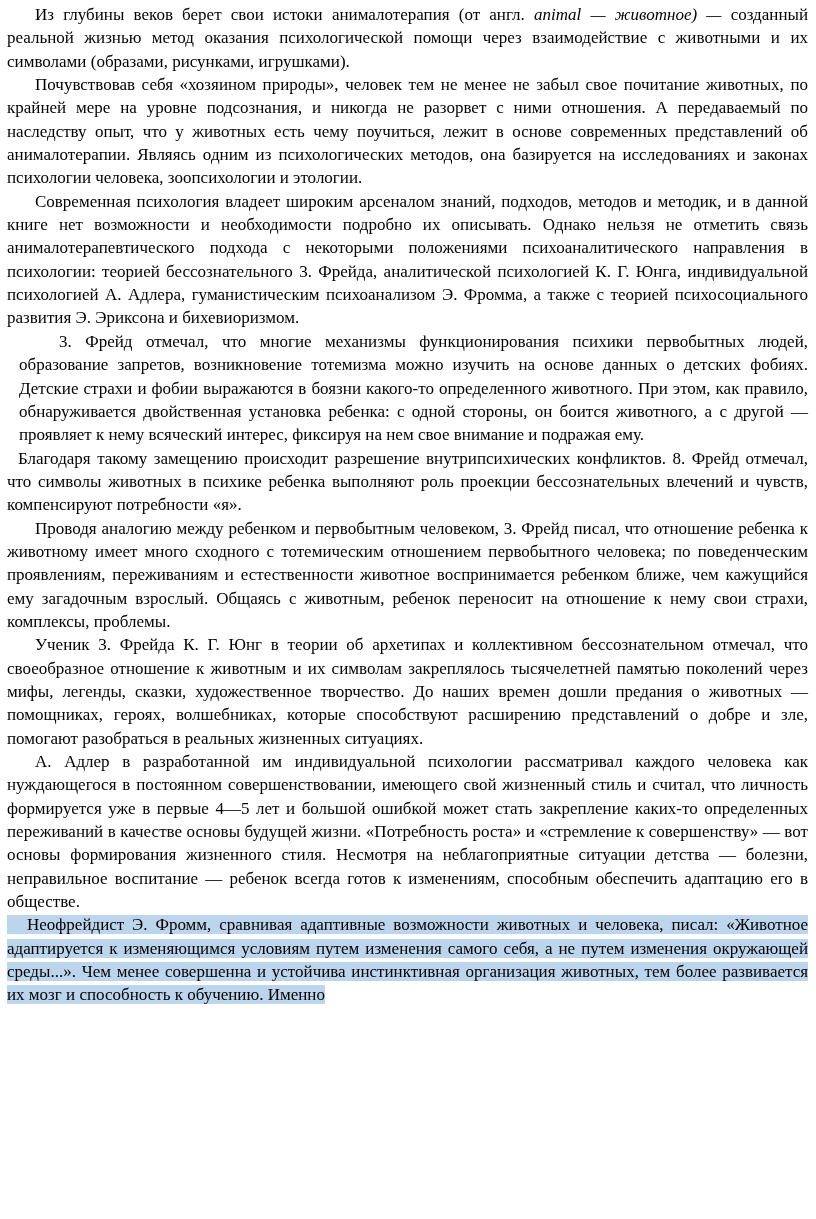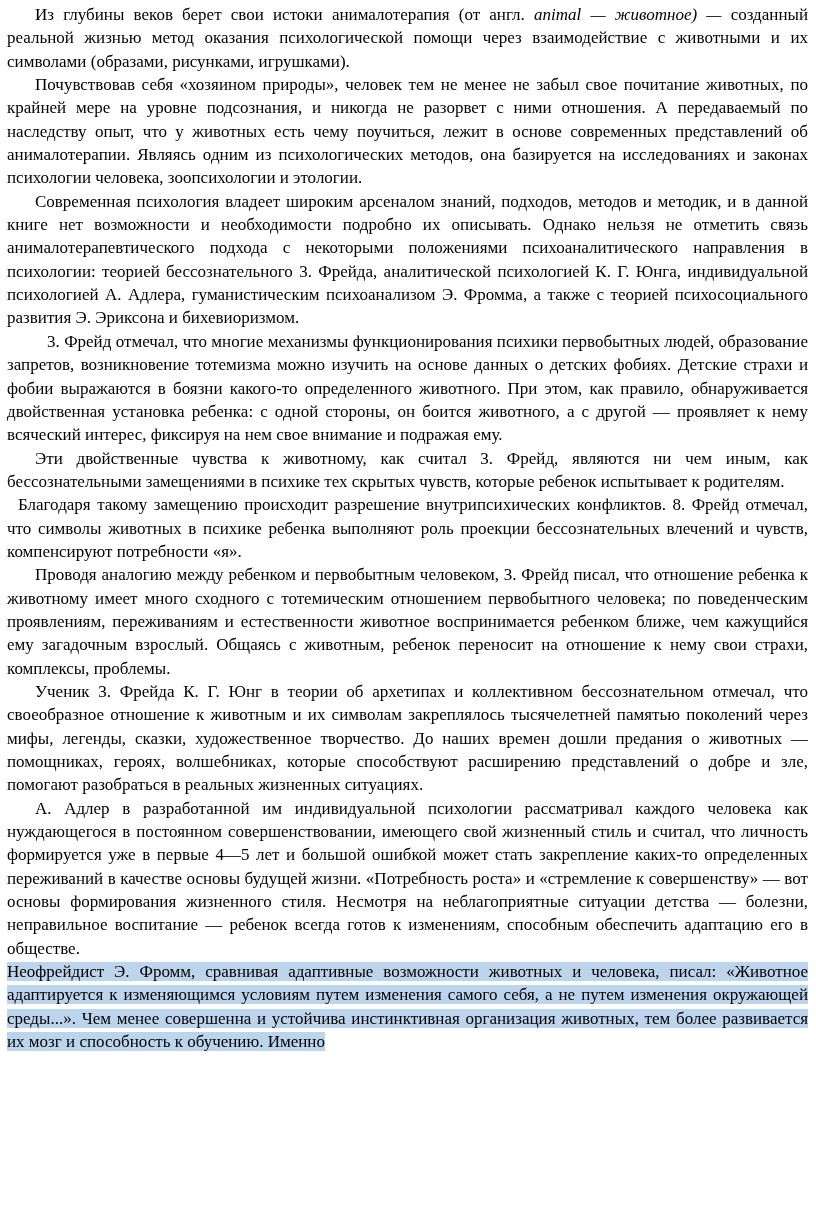--- a/index.html
+++ b/index.html
@@ -19,40 +19,39 @@
     font-size: 17px;
     line-height: 23.35px;
     text-align: justify;
     overflow: hidden;
   }
   .para {
     margin: 0;
     padding: 0;
   }
   .indent     { text-indent: 28px; }
-  .indent-lg  { text-indent: 40px; }
+  .indent-lg  { text-indent: 40px; margin-left: 12px; }
   .indent-sm  { text-indent: 11px; }
   .no-indent  { text-indent: 0; }
   .italic     { font-style: italic; }
-  .selected   { background-color: #bcd4ec; }
+  .selected   { background-color: #bcd4ec; padding-left: 20px; }
 </style>
 </head>
 <body>
 
 <div class="page">
 
   <p class="para indent"><span>Из глубины веков берет свои истоки анималотерапия (от англ. </span><span class="italic">animal — животное) —</span><span> созданный реальной жизнью метод оказания психологической помощи через взаимодействие с животными и их символами (образами, рисунками, игрушками).</span></p>
 
   <p class="para indent"><span>Почувствовав себя «хозяином природы», человек тем не менее не забыл свое почитание животных, по крайней мере на уровне подсознания, и никогда не разорвет с ними отношения. А передаваемый по наследству опыт, что у животных есть чему поучиться, лежит в основе современных представлений об анималотерапии. Являясь одним из психологических методов, она базируется на исследованиях и законах психологии человека, зоопсихологии и этологии.</span></p>
 
   <p class="para indent"><span>Современная психология владеет широким арсеналом знаний, подходов, методов и методик, и в данной книге нет возможности и необходимости подробно их описывать. Однако нельзя не отметить связь анималотерапевтического подхода с некоторыми положениями психоаналитического направления в психологии: теорией бессознательного 3. Фрейда, аналитической психологией К. Г. Юнга, индивидуальной психологией А. Адлера, гуманистическим психоанализом Э. Фромма, а также с теорией психосоциального развития Э. Эриксона и бихевиоризмом.</span></p>
 
   <p class="para indent-lg"><span>3. Фрейд отмечал, что многие механизмы функционирования психики первобытных людей, образование запретов, возникновение тотемизма можно изучить на основе данных о детских фобиях. Детские страхи и фобии выражаются в боязни какого-то определенного животного. При этом, как правило, обнаруживается двойственная установка ребенка: с одной стороны, он боится животного, а с другой — проявляет к нему всяческий интерес, фиксируя на нем свое внимание и подражая ему.</span></p>
 
-  <p class="para indent"><span>Эти двойственные чувства к животному, как считал 3. Фрейд, являются ни чем иным, как бессознательными замещениями в психике тех скрытых чувств, которые ребенок испытывает к родителям.</span></p>
 
   <p class="para indent-sm"><span>Благодаря такому замещению происходит разрешение внутрипсихических конфликтов. 8. Фрейд отмечал, что символы животных в психике ребенка выполняют роль проекции бессознательных влечений и чувств, компенсируют потребности «я».</span></p>
 
   <p class="para indent"><span>Проводя аналогию между ребенком и первобытным человеком, 3. Фрейд писал, что отношение ребенка к животному имеет много сходного с тотемическим отношением первобытного человека; по поведенческим проявлениям, переживаниям и естественности животное воспринимается ребенком ближе, чем кажущийся ему загадочным взрослый. Общаясь с животным, ребенок переносит на отношение к нему свои страхи, комплексы, проблемы.</span></p>
 
   <p class="para indent"><span>Ученик 3. Фрейда К. Г. Юнг в теории об архетипах и коллективном бессознательном отмечал, что своеобразное отношение к животным и их символам закреплялось тысячелетней памятью поколений через мифы, легенды, сказки, художественное творчество. До наших времен дошли предания о животных — помощниках, героях, волшебниках, которые способствуют расширению представлений о добре и зле, помогают разобраться в реальных жизненных ситуациях.</span></p>
 
   <p class="para indent"><span>А. Адлер в разработанной им индивидуальной психологии рассматривал каждого человека как нуждающегося в постоянном совершенствовании, имеющего свой жизненный стиль и считал, что личность формируется уже в первые 4—5 лет и большой ошибкой может стать закрепление каких-то определенных переживаний в качестве основы будущей жизни. «Потребность роста» и «стремление к совершенству» — вот основы формирования жизненного стиля. Несмотря на неблагоприятные ситуации детства — болезни, неправильное воспитание — ребенок всегда готов к изменениям, способным обеспечить адаптацию его в обществе.</span></p>
 
   <p class="para no-indent"><span class="selected">Неофрейдист Э. Фромм, сравнивая адаптивные возможности животных и человека, писал: «Животное адаптируется к изменяющимся условиям путем изменения самого себя, а не путем изменения окружающей среды...». Чем менее совершенна и устойчива инстинктивная организация животных, тем более развивается их мозг и способность к обучению. Именно</span></p>

